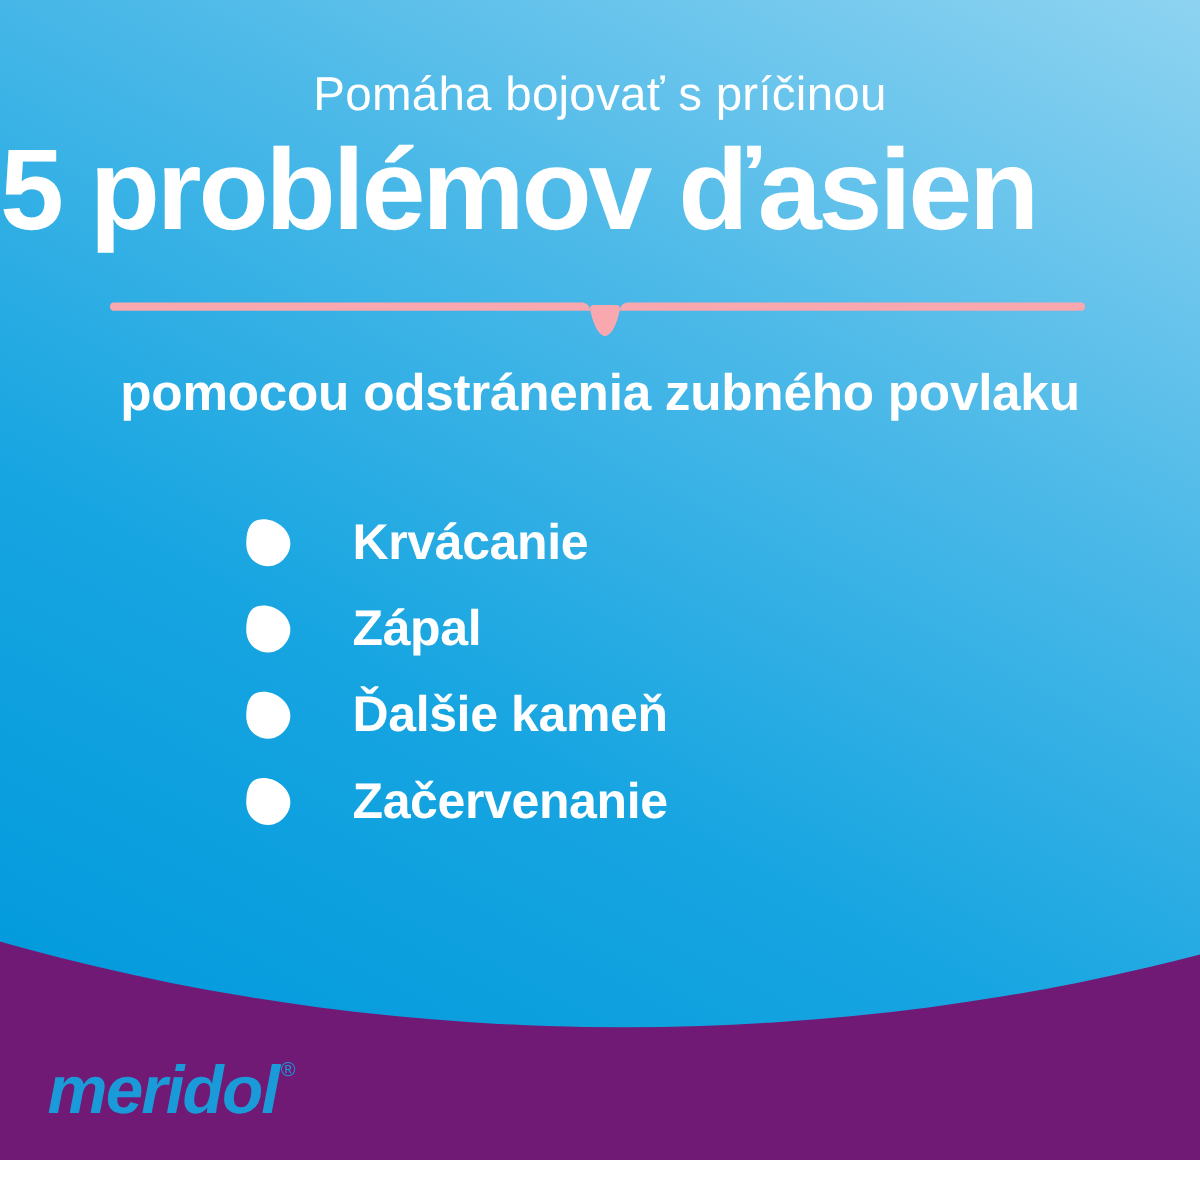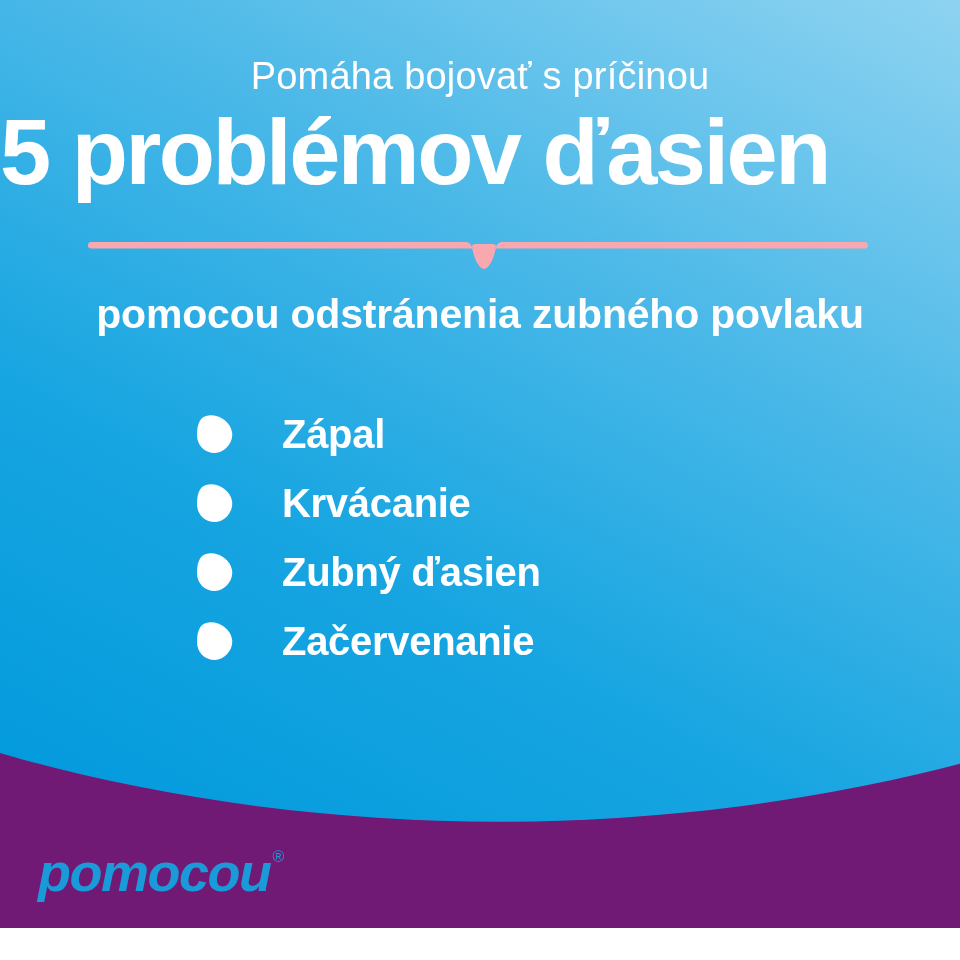--- a/index.html
+++ b/index.html
@@ -186,51 +186,51 @@
   <div class="subtitle">pomocou odstránenia zubného povlaku</div>
 
   <ul class="issue-list">
 
     <li class="issue-item">
       <span class="tooth-bullet">
         <svg viewBox="0 0 38 40" xmlns="http://www.w3.org/2000/svg" aria-hidden="true">
           <path d="M10 2 C21 -1 34 7 36 18 C38 29 28 39 19 39 C8 39 1 31 1 21 C1 12 3 4 10 2 Z" fill="#ffffff"></path>
         </svg>
       </span>
+      <span class="issue-label">Krvácanie</span>
+    </li>
+
+    <li class="issue-item">
+      <span class="tooth-bullet">
+        <svg viewBox="0 0 38 40" xmlns="http://www.w3.org/2000/svg" aria-hidden="true">
+          <path d="M10 2 C21 -1 34 7 36 18 C38 29 28 39 19 39 C8 39 1 31 1 21 C1 12 3 4 10 2 Z" fill="#ffffff"></path>
+        </svg>
+      </span>
       <span class="issue-label">Zápal</span>
     </li>
 
     <li class="issue-item">
       <span class="tooth-bullet">
         <svg viewBox="0 0 38 40" xmlns="http://www.w3.org/2000/svg" aria-hidden="true">
           <path d="M10 2 C21 -1 34 7 36 18 C38 29 28 39 19 39 C8 39 1 31 1 21 C1 12 3 4 10 2 Z" fill="#ffffff"></path>
         </svg>
       </span>
-      <span class="issue-label">Krvácanie</span>
-    </li>
-
-    <li class="issue-item">
-      <span class="tooth-bullet">
-        <svg viewBox="0 0 38 40" xmlns="http://www.w3.org/2000/svg" aria-hidden="true">
-          <path d="M10 2 C21 -1 34 7 36 18 C38 29 28 39 19 39 C8 39 1 31 1 21 C1 12 3 4 10 2 Z" fill="#ffffff"></path>
-        </svg>
-      </span>
-      <span class="issue-label">Zubný ďasien</span>
+      <span class="issue-label">Ďalšie kameň</span>
     </li>
 
     <li class="issue-item">
       <span class="tooth-bullet">
         <svg viewBox="0 0 38 40" xmlns="http://www.w3.org/2000/svg" aria-hidden="true">
           <path d="M10 2 C21 -1 34 7 36 18 C38 29 28 39 19 39 C8 39 1 31 1 21 C1 12 3 4 10 2 Z" fill="#ffffff"></path>
         </svg>
       </span>
       <span class="issue-label">Začervenanie</span>
     </li>
 
 
   </ul>
 
   <div class="logo">
-    <span class="logo-word">pomocou</span>
+    <span class="logo-word">meridol</span>
     <span class="logo-reg">®</span>
   </div>
 
 </div>
 
 </body></html>

